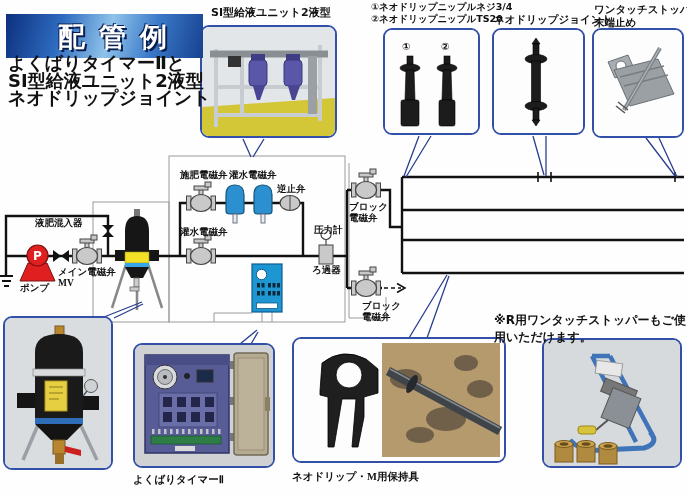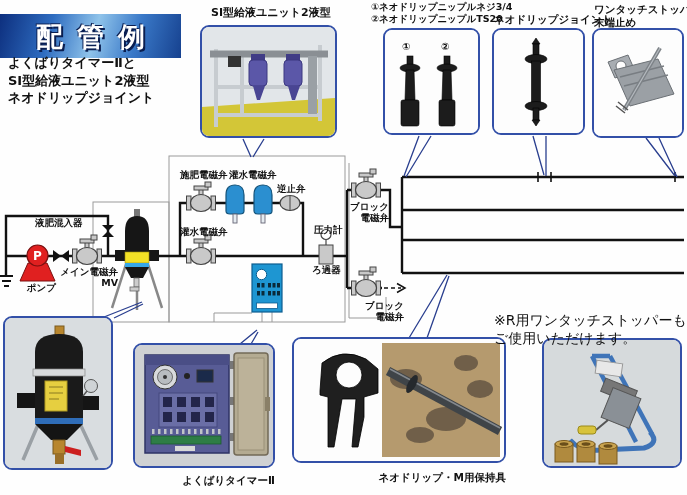--- a/index.html
+++ b/index.html
@@ -1,30 +1,30 @@
 <!DOCTYPE html>
 <html><head>
 <meta charset="utf-8">
 <style>
   html,body{margin:0;padding:0;background:#fff;}
   .canvas{position:relative;width:687px;height:495px;background:#fefefe;overflow:hidden;
           font-family:"DejaVu Sans","Liberation Sans",sans-serif;color:#111;}
   .canvas svg.diagram{position:absolute;left:0;top:0;z-index:1;}
-  .titlebox{position:absolute;left:0;top:14px;width:181px;height:44px;z-index:3;
+  .titlebox{position:absolute;left:6px;top:14px;width:181px;height:44px;z-index:3;
             background:linear-gradient(105deg,#0d2f7e 0%,#2e6cc0 28%,#8fc3ea 52%,#3a79c8 74%,#16418f 100%);
             color:#fff;font-size:27px;font-weight:bold;letter-spacing:14px;text-indent:14px;
             text-align:center;line-height:45px;
-            text-shadow:2px 2px 0 #0a1e50,-1px -1px 0 #0a1e50;}
-  .subtitle{position:absolute;left:8px;top:54px;z-index:3;font-size:13px;font-weight:bold;line-height:17.5px;white-space:nowrap;}
+            text-shadow:2px 2px 0 #0a1e50,-1px -1px 0 #0a1e50;padding-left:16px;}
+  .subtitle{position:absolute;left:8px;top:54px;z-index:3;font-size:18px;font-weight:bold;line-height:17.5px;white-space:nowrap;}
   .photo{position:absolute;z-index:2;background:#fff;border:2px solid #3350a8;border-radius:9px;overflow:hidden;box-sizing:border-box;}
   .photo svg{display:block;width:100%;height:100%;}
   .plabel{position:absolute;z-index:3;font-size:10.5px;font-weight:bold;white-space:nowrap;line-height:12.5px;}
   .dlabel{position:absolute;z-index:3;font-size:9.5px;font-weight:bold;white-space:nowrap;line-height:10.5px;text-align:center;}
-  .center{text-align:right;}
-  .note{position:absolute;left:494px;top:312px;z-index:3;font-size:14px;font-weight:normal;}
+  .center{text-align:left;font-family:Liberation Serif, serif;}
+  .note{position:absolute;left:494px;top:312px;z-index:3;font-size:12px;font-weight:bold;}
   .pletter{position:absolute;left:29px;top:249px;width:17px;z-index:3;color:#fff;font-size:12px;font-weight:bold;text-align:center;}
   .mark{position:absolute;z-index:3;font-size:10px;font-weight:bold;}
 </style>
 </head>
 <body>
 
 <div class="canvas">
 
   <svg class="diagram" width="687" height="495" viewBox="0 0 687 495">
     <defs>

